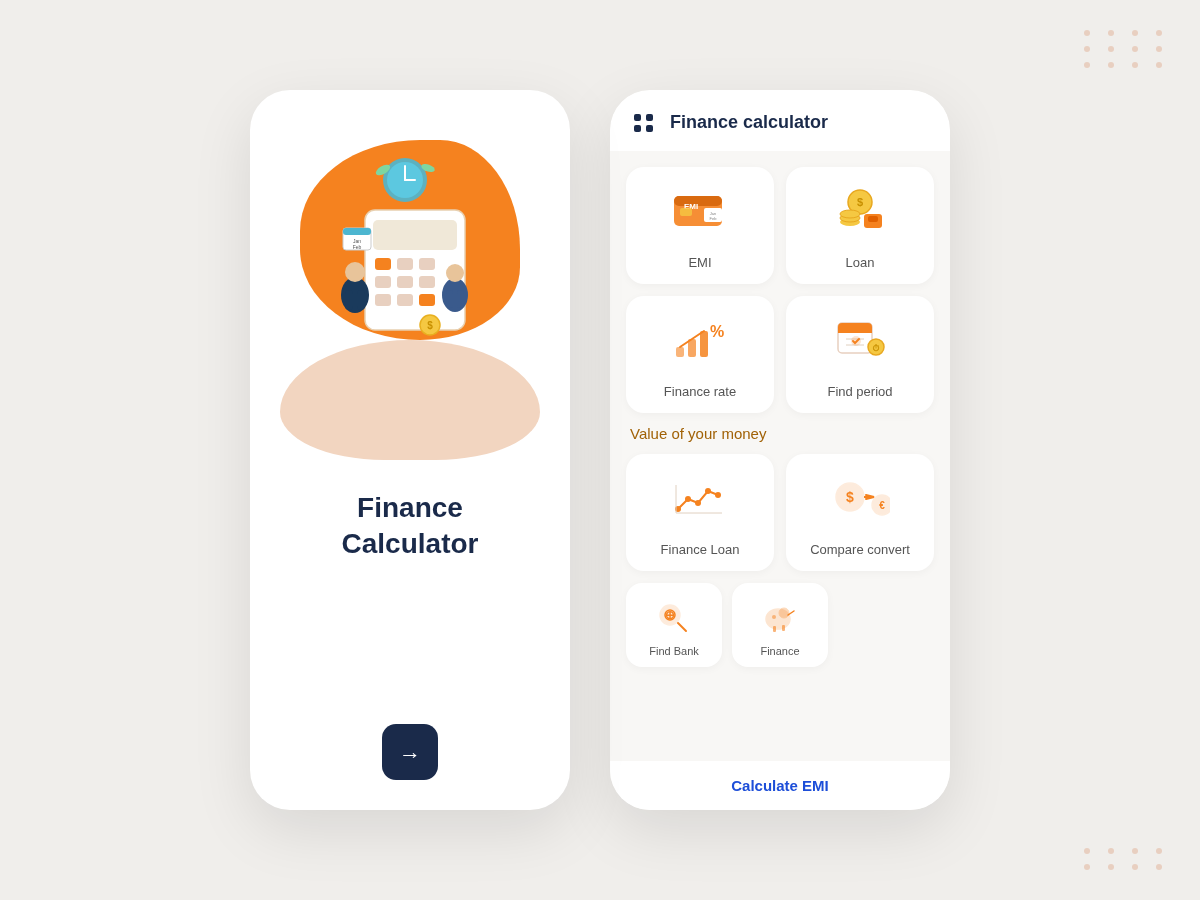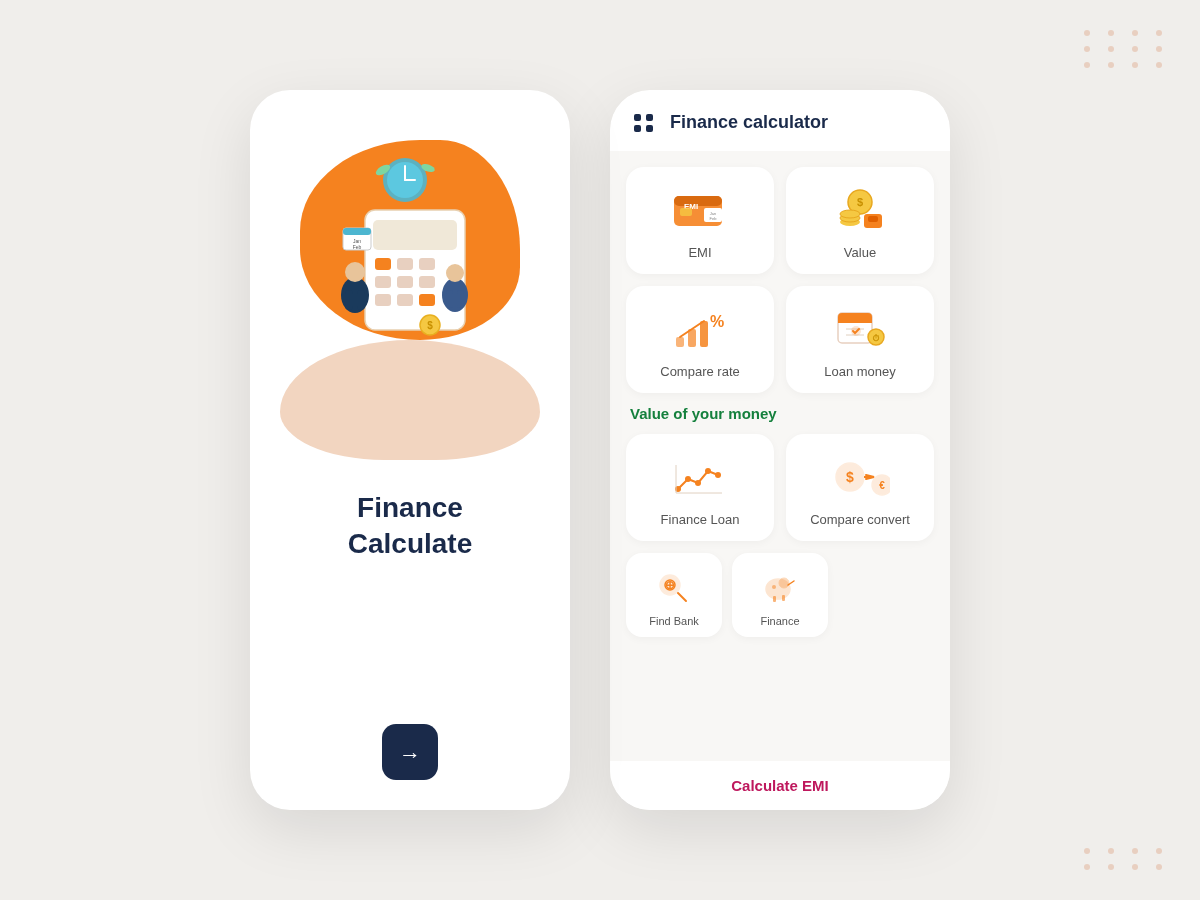--- a/index.html
+++ b/index.html
@@ -204,21 +204,21 @@
       gap: 12px;
     }
 
     .feature-card {
       background: white;
       border-radius: 18px;
       padding: 18px 14px 14px;
       display: flex;
       flex-direction: column;
       align-items: center;
-      gap: 10px;
+      gap: 20px;
       cursor: pointer;
       box-shadow: 0 2px 8px rgba(0,0,0,0.04);
     }
 
     .feature-card .card-icon {
       width: 60px;
       height: 50px;
       display: flex;
       align-items: center;
       justify-content: center;
@@ -226,22 +226,22 @@
 
     .feature-card .card-label {
       font-size: 13px;
       color: #555;
       font-weight: 500;
       text-align: center;
     }
 
     .section-title {
       font-size: 15px;
-      font-weight: 700;
-      color: #15803d;
+      font-weight: 400;
+      color: #a16207;
       padding: 0 4px;
     }
 
     
     .card-grid-3 {
       display: grid;
       grid-template-columns: 1fr 1fr 1fr;
       gap: 10px;
     }
 
@@ -271,21 +271,21 @@
       font-weight: 500;
       text-align: center;
     }
 
     .bottom-bar {
       background: white;
       padding: 16px;
       text-align: center;
       font-size: 15px;
       font-weight: 700;
-      color: #be185d;
+      color: #1d4ed8;
     }
 
     
     svg { display: block; }
   </style>
 </head>
 <body>
 
 <div class="watermark">Finance calculator</div>
 
@@ -362,21 +362,21 @@
           <rect x="48" y="78" width="28" height="22" rx="3" fill="white" stroke="#ccc" stroke-width="1"></rect>
           <rect x="48" y="78" width="28" height="7" rx="3" fill="#4db6d0"></rect>
           <text x="62" y="93" text-anchor="middle" fill="#555" font-size="5">Jan</text>
           <text x="62" y="99" text-anchor="middle" fill="#555" font-size="5">Feb</text>
         </svg>
       </div>
     </div>
 
     <div class="phone-title">
       <span>Finance</span><br>
-      <span>Calculate</span>
+      <span>Calculator</span>
     </div>
 
     <div class="arrow-button">
       <span>→</span>
     </div>
   </div>
 
   <div class="phone-card-right">
 
     <div class="right-header">
@@ -417,59 +417,59 @@
               <text x="30" y="18" text-anchor="middle" fill="#c89000" font-size="11" font-weight="bold">$</text>
 
               <ellipse cx="20" cy="34" rx="10" ry="4" fill="#f5c842"></ellipse>
               <ellipse cx="20" cy="30" rx="10" ry="4" fill="#f5c842" stroke="#e8a820" stroke-width="1"></ellipse>
               <ellipse cx="20" cy="26" rx="10" ry="4" fill="#f5c842" stroke="#e8a820" stroke-width="1"></ellipse>
 
               <rect x="34" y="26" width="18" height="14" rx="3" fill="#f5821f"></rect>
               <rect x="38" y="28" width="10" height="6" rx="2" fill="#e06000"></rect>
             </svg>
           </div>
-          <div class="card-label">Value</div>
+          <div class="card-label">Loan</div>
         </div>
       </div>
 
       <div class="card-grid-2">
         <div class="feature-card">
           <div class="card-icon">
             <svg width="60" height="44" viewBox="0 0 60 44">
 
               <rect x="6" y="30" width="8" height="10" rx="2" fill="#f5821f" opacity="0.6"></rect>
               <rect x="18" y="22" width="8" height="18" rx="2" fill="#f5821f" opacity="0.7"></rect>
               <rect x="30" y="14" width="8" height="26" rx="2" fill="#f5821f" opacity="0.85"></rect>
 
               <polyline points="10,30 22,22 34,14" fill="none" stroke="#f5821f" stroke-width="2" stroke-linecap="round"></polyline>
 
               <text x="40" y="20" fill="#f5821f" font-size="16" font-weight="bold">%</text>
             </svg>
           </div>
-          <div class="card-label">Compare rate</div>
+          <div class="card-label">Finance rate</div>
         </div>
         <div class="feature-card">
           <div class="card-icon">
             <svg width="60" height="44" viewBox="0 0 60 44">
 
               <rect x="8" y="6" width="34" height="30" rx="4" fill="white" stroke="#e8d0c0" stroke-width="1.5"></rect>
               <rect x="8" y="6" width="34" height="10" rx="4" fill="#f5821f"></rect>
               <rect x="8" y="12" width="34" height="4" fill="#f5821f"></rect>
 
               <line x1="16" y1="22" x2="34" y2="22" stroke="#e0d0c0" stroke-width="1"></line>
               <line x1="16" y1="28" x2="34" y2="28" stroke="#e0d0c0" stroke-width="1"></line>
 
               <circle cx="26" cy="24" r="5" fill="#f5821f" opacity="0.2"></circle>
               <polyline points="23,24 25,26 29,22" fill="none" stroke="#f5821f" stroke-width="2" stroke-linecap="round"></polyline>
 
               <circle cx="46" cy="30" r="8" fill="#f5c842" stroke="#e8a820" stroke-width="1.5"></circle>
               <text x="46" y="34" text-anchor="middle" fill="#c89000" font-size="9" font-weight="bold">⏱</text>
             </svg>
           </div>
-          <div class="card-label">Loan money</div>
+          <div class="card-label">Find period</div>
         </div>
       </div>
 
       <div class="section-title">Value of your money</div>
 
       <div class="card-grid-2">
         <div class="feature-card">
           <div class="card-icon">
             <svg width="60" height="44" viewBox="0 0 60 44">
 

